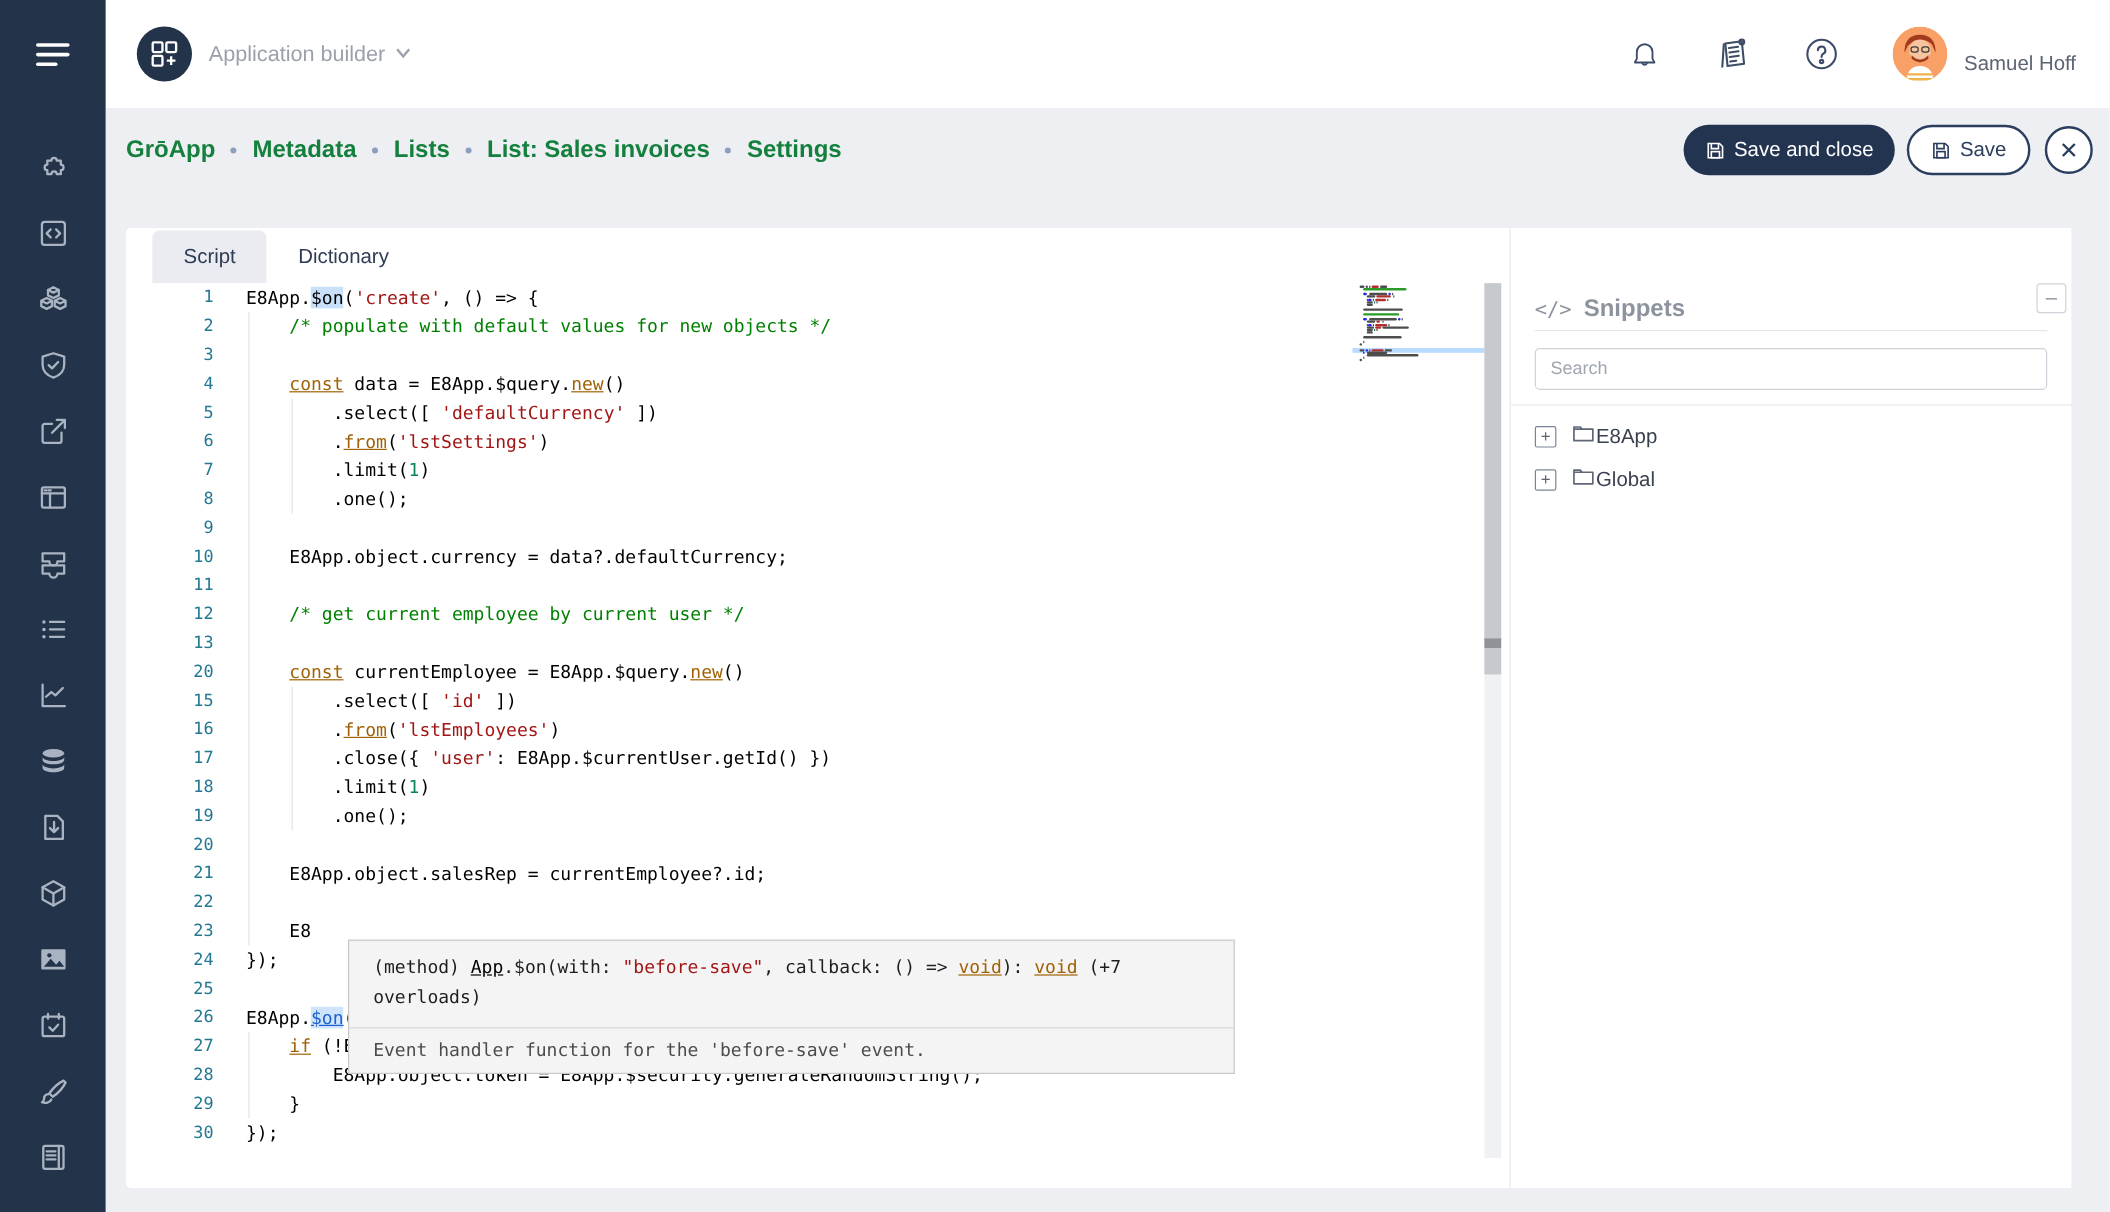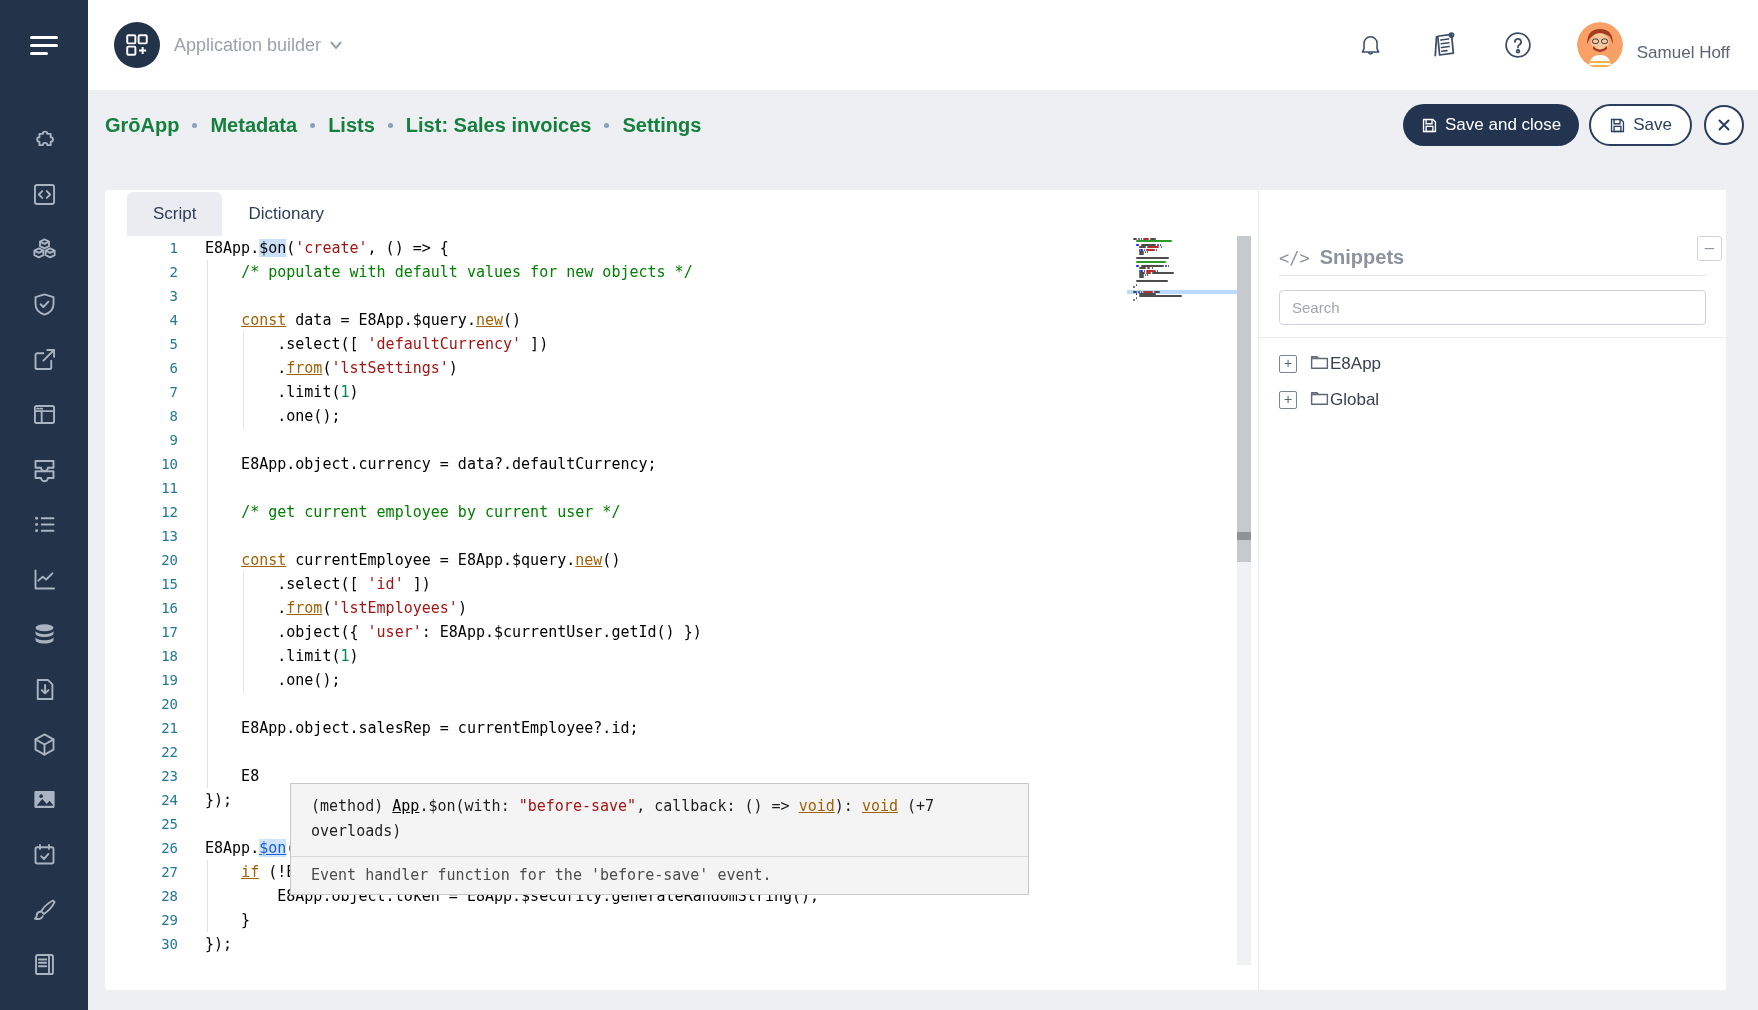--- a/index.html
+++ b/index.html
@@ -326,21 +326,21 @@
         <div class="code-row"><div class="gutter">7</div><div class="code-line"><span>        .limit(</span><span class="tok-n">1</span><span>)</span></div></div>
         <div class="code-row"><div class="gutter">8</div><div class="code-line"><span>        .one();</span></div></div>
         <div class="code-row"><div class="gutter">9</div><div class="code-line"></div></div>
         <div class="code-row"><div class="gutter">10</div><div class="code-line"><span>    E8App.object.currency = data?.defaultCurrency;</span></div></div>
         <div class="code-row"><div class="gutter">11</div><div class="code-line"></div></div>
         <div class="code-row"><div class="gutter">12</div><div class="code-line"><span>    </span><span class="tok-c">/* get current employee by current user */</span></div></div>
         <div class="code-row"><div class="gutter">13</div><div class="code-line"></div></div>
         <div class="code-row"><div class="gutter">20</div><div class="code-line"><span>    </span><span class="tok-k">const</span><span> currentEmployee = E8App.$query.</span><span class="tok-k">new</span><span>()</span></div></div>
         <div class="code-row"><div class="gutter">15</div><div class="code-line"><span>        .select([ </span><span class="tok-s">'id'</span><span> ])</span></div></div>
         <div class="code-row"><div class="gutter">16</div><div class="code-line"><span>        .</span><span class="tok-k">from</span><span>(</span><span class="tok-s">'lstEmployees'</span><span>)</span></div></div>
-        <div class="code-row"><div class="gutter">17</div><div class="code-line"><span>        .object({ </span><span class="tok-s">'user'</span><span>: E8App.$currentUser.getId() })</span></div></div>
+        <div class="code-row"><div class="gutter">17</div><div class="code-line"><span>        .close({ </span><span class="tok-s">'user'</span><span>: E8App.$currentUser.getId() })</span></div></div>
         <div class="code-row"><div class="gutter">18</div><div class="code-line"><span>        .limit(</span><span class="tok-n">1</span><span>)</span></div></div>
         <div class="code-row"><div class="gutter">19</div><div class="code-line"><span>        .one();</span></div></div>
         <div class="code-row"><div class="gutter">20</div><div class="code-line"></div></div>
         <div class="code-row"><div class="gutter">21</div><div class="code-line"><span>    E8App.object.salesRep = currentEmployee?.id;</span></div></div>
         <div class="code-row"><div class="gutter">22</div><div class="code-line"></div></div>
         <div class="code-row"><div class="gutter">23</div><div class="code-line"><span>    E8</span></div></div>
         <div class="code-row"><div class="gutter">24</div><div class="code-line"><span>});</span></div></div>
         <div class="code-row"><div class="gutter">25</div><div class="code-line"></div></div>
         <div class="code-row"><div class="gutter">26</div><div class="code-line"><span>E8App.</span><span class="tok-link">$on</span><span>(</span><span class="tok-s">'before-save'</span><span>, () =&gt; {</span></div></div>
         <div class="code-row"><div class="gutter">27</div><div class="code-line"><span>    </span><span class="tok-k">if</span><span> (!E8App.object.token) {</span></div></div>

